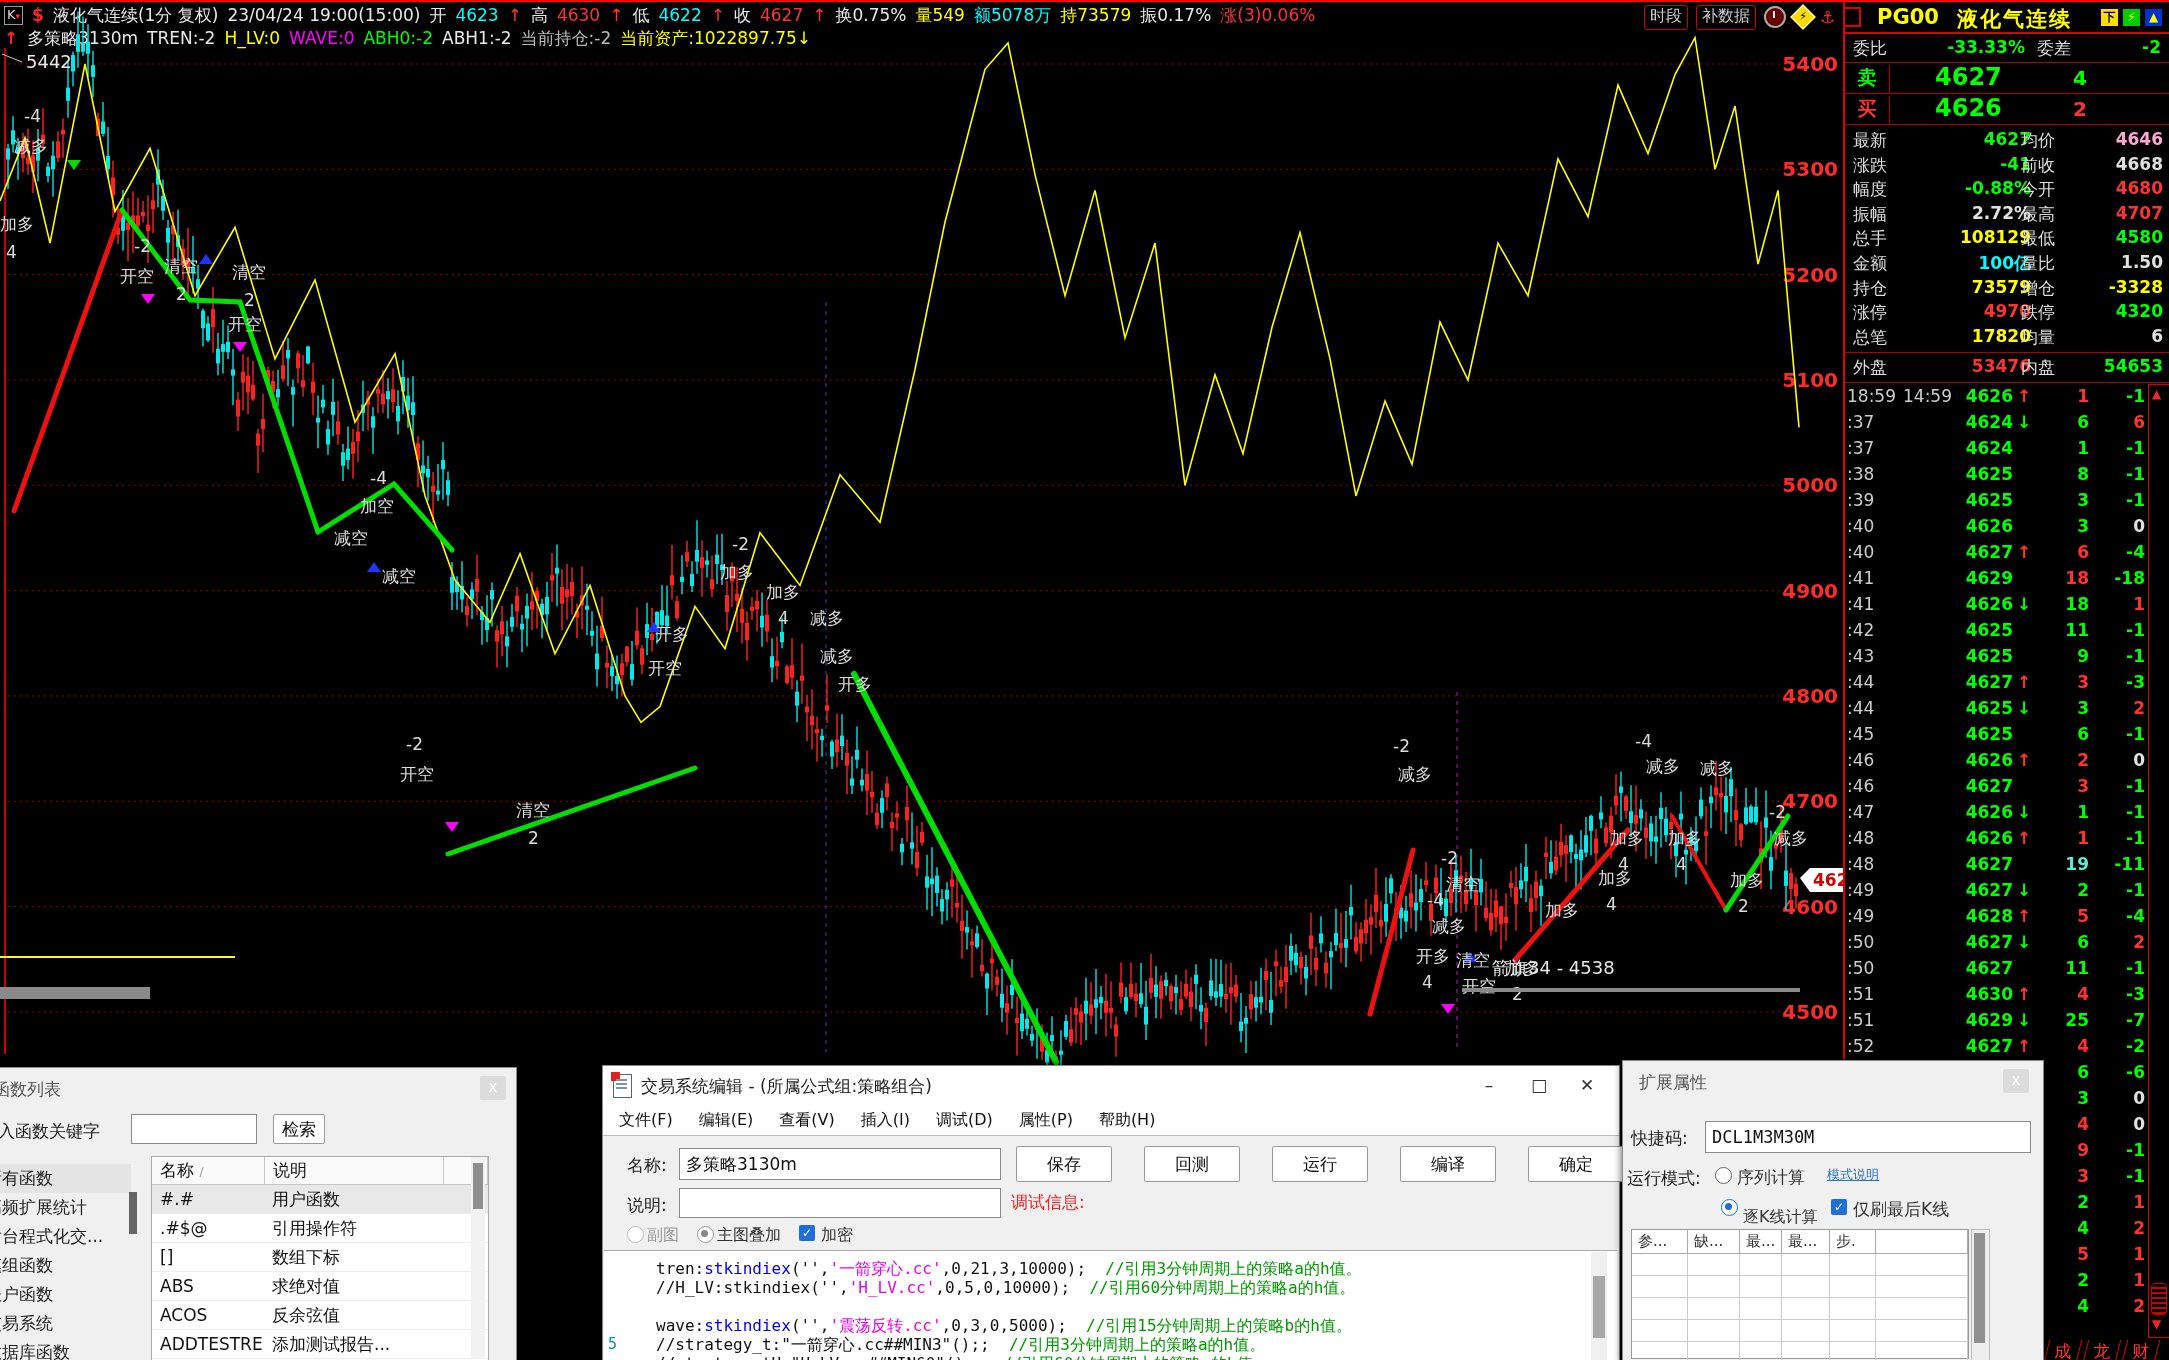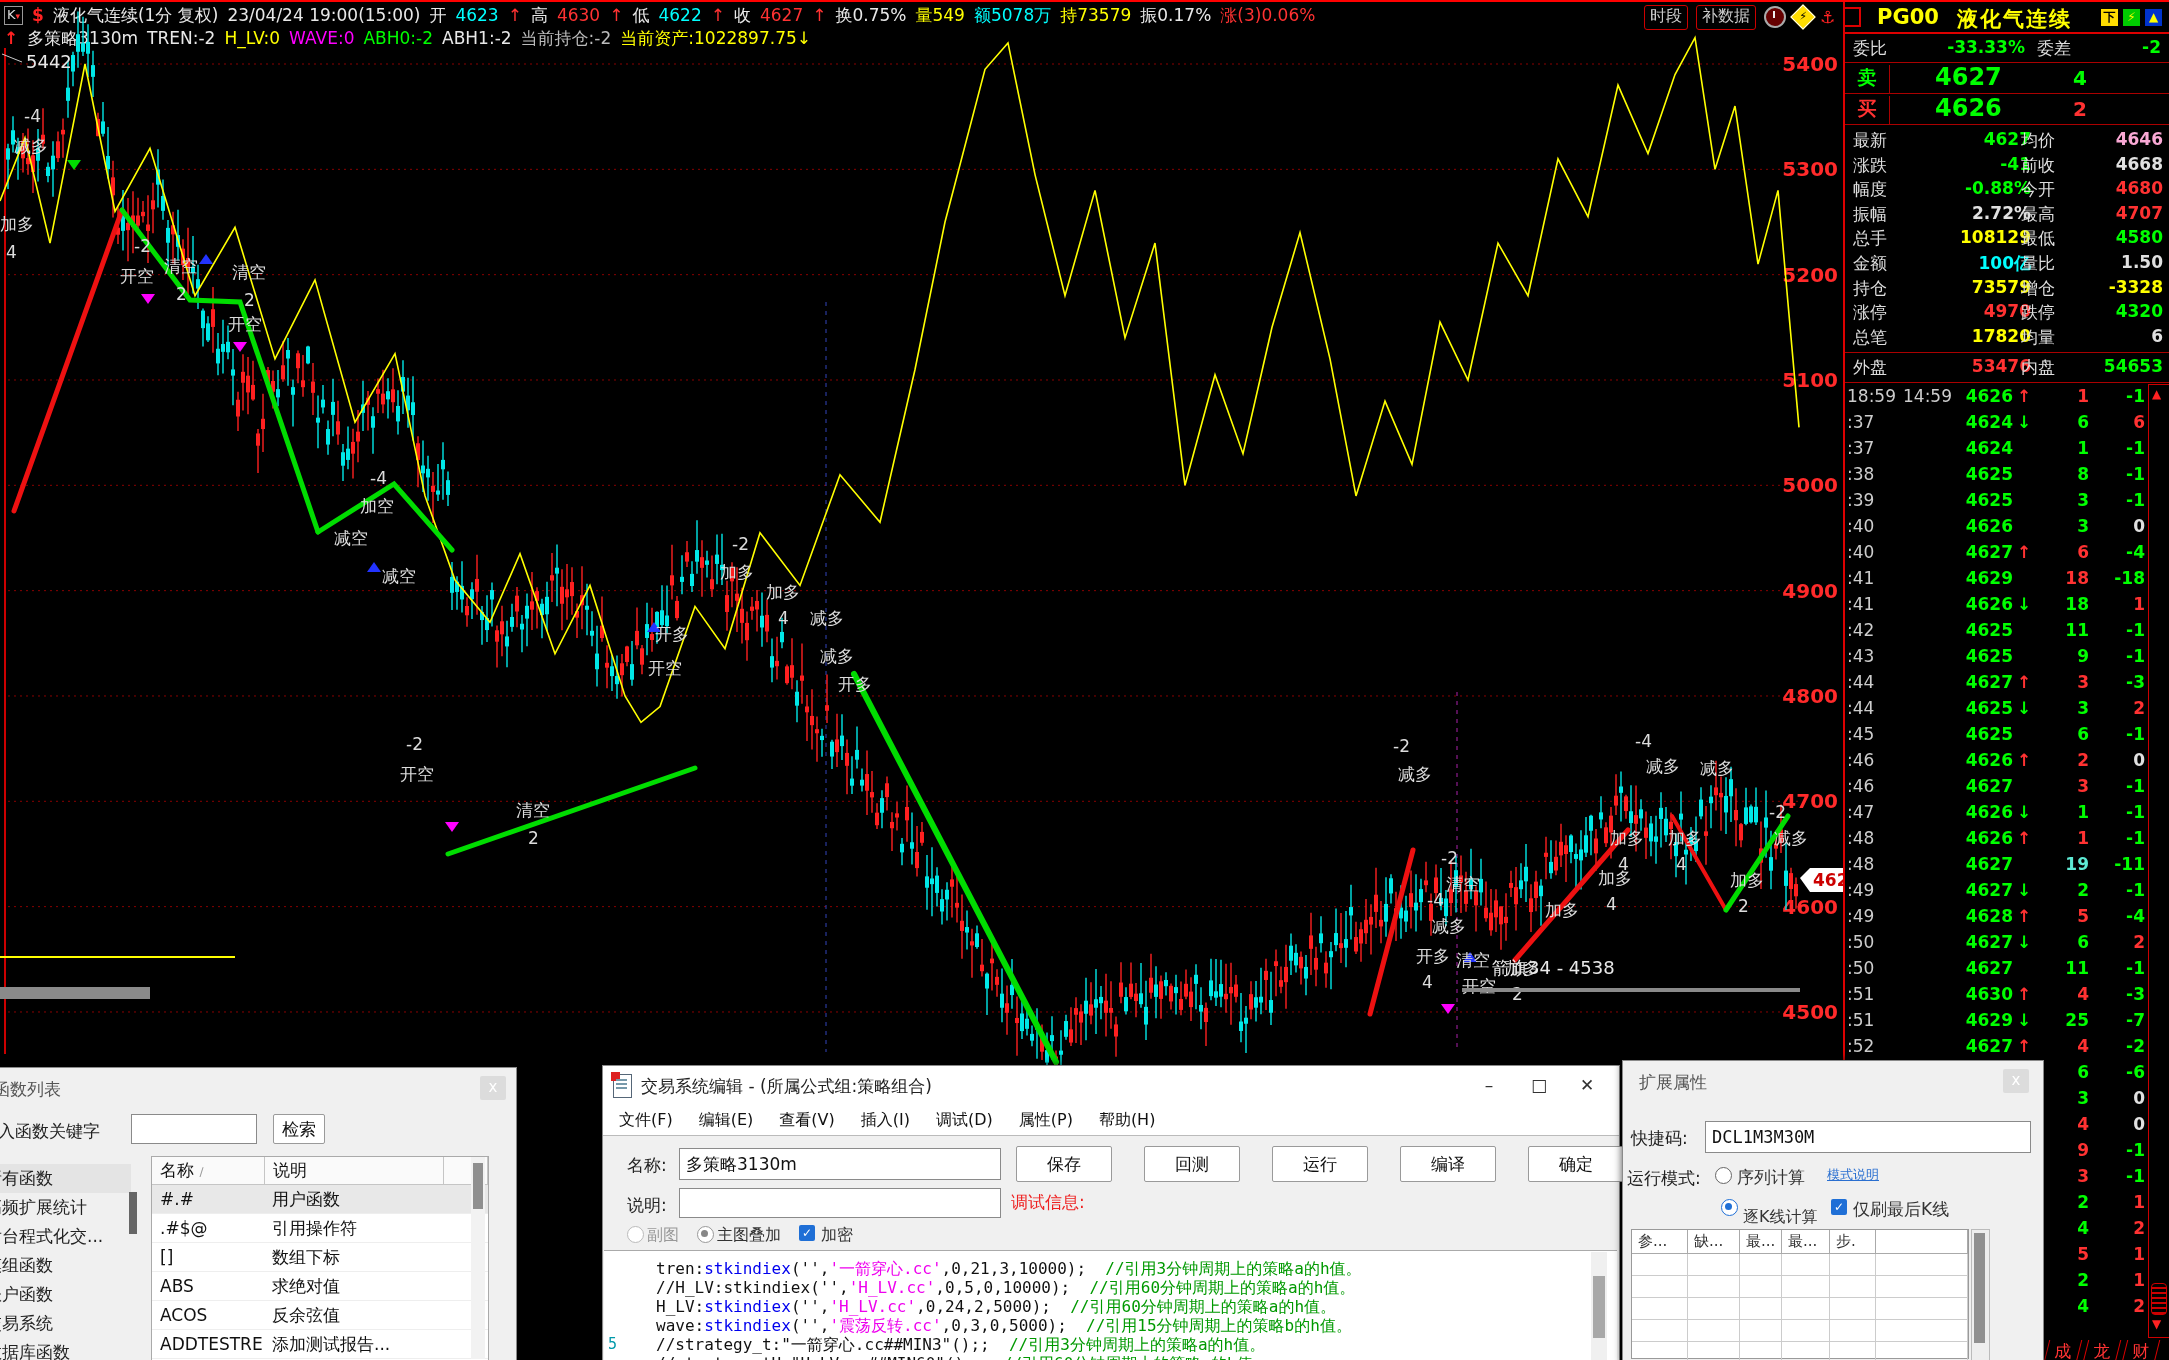--- a/index.html
+++ b/index.html
@@ -1413,21 +1413,20 @@
     <div class="rad on" style="left:94px;top:160px"></div>
     <div class="rlab" style="left:114px;top:159px">主图叠加</div>
     <div class="chk" style="left:196px;top:159px">✓</div>
     <div class="rlab" style="left:218px;top:159px">加密</div>
     <div id="ecode">
         <div class="cln" style="top: 8px;"></div>
         <div class="cl" style="top: 8px;"><span style="color: rgb(17, 17, 17);">tren:</span><span style="color: rgb(0, 0, 238);">stkindiex</span><span style="color: rgb(17, 17, 17);">('',</span><span style="color: rgb(238, 0, 238); margin-top: 36px;">'一箭穿心.cc'</span><span style="color: rgb(17, 17, 17);">,0,21,3,10000);</span><span style="color: rgb(0, 153, 0);">  //引用3分钟周期上的策略a的h值。</span></div>
         <div class="cln" style="top: 27px;"></div>
         <div class="cl" style="top: 27px;"><span style="color: rgb(17, 17, 17);">//H_LV:stkindiex('',</span><span style="color: rgb(238, 0, 238);">'H_LV.cc'</span><span style="color: rgb(17, 17, 17);">,0,5,0,10000);</span><span style="color: rgb(0, 153, 0);">  //引用60分钟周期上的策略a的h值。</span></div>
         <div class="cln" style="top: 46px;"></div>
-        <div class="cl" style="top: 46px;"><span style="color: rgb(17, 17, 17);">H_LV:</span><span style="color: rgb(0, 0, 238);">stkindiex</span><span style="color: rgb(17, 17, 17);">('',</span><span style="color: rgb(238, 0, 238);">'H_LV.cc'</span><span style="color: rgb(17, 17, 17);">,0,24,2,5000);</span><span style="color: rgb(0, 153, 0);">  //引用60分钟周期上的策略a的h值。</span></div>
         <div class="cln" style="top: 65px;"></div>
         <div class="cl" style="top: 65px;"><span style="color: rgb(17, 17, 17);">wave:</span><span style="color: rgb(0, 0, 238);">stkindiex</span><span style="color: rgb(17, 17, 17);">('',</span><span style="color: rgb(238, 0, 238);">'震荡反转.cc'</span><span style="color: rgb(17, 17, 17);">,0,3,0,5000);</span><span style="color: rgb(0, 153, 0);">  //引用15分钟周期上的策略b的h值。</span></div>
         <div class="cln" style="top: 84px;">5</div>
         <div class="cl" style="top: 84px;"><span style="color: rgb(17, 17, 17);">//strategy_t:"一箭穿心.cc##MIN3"();;</span><span style="color: rgb(0, 153, 0);">  //引用3分钟周期上的策略a的h值。</span></div>
         <div class="cln" style="top: 103px;"></div>
         <div class="cl" style="top: 103px;"><span style="color: rgb(17, 17, 17);">//strategy_tH:"H_LV.cc##MIN60"();;</span><span style="color: rgb(0, 153, 0);">  //引用60分钟周期上的策略a的h值。</span></div>
       </div>
     <div id="ecsb">
         <i></i>
       </div>

